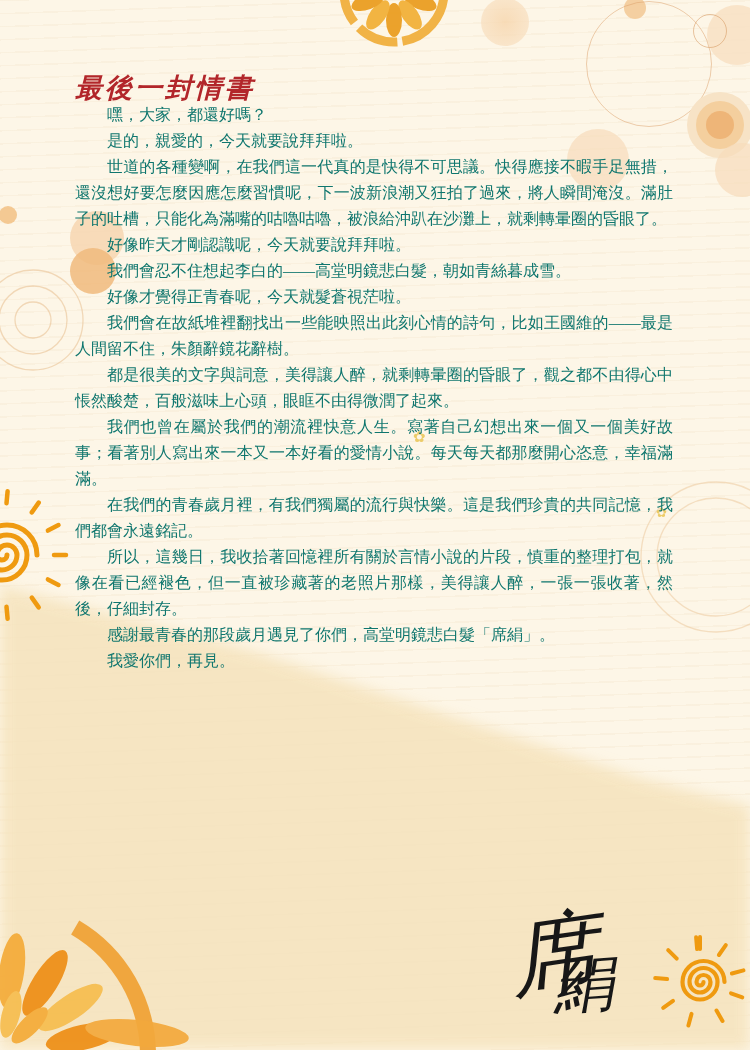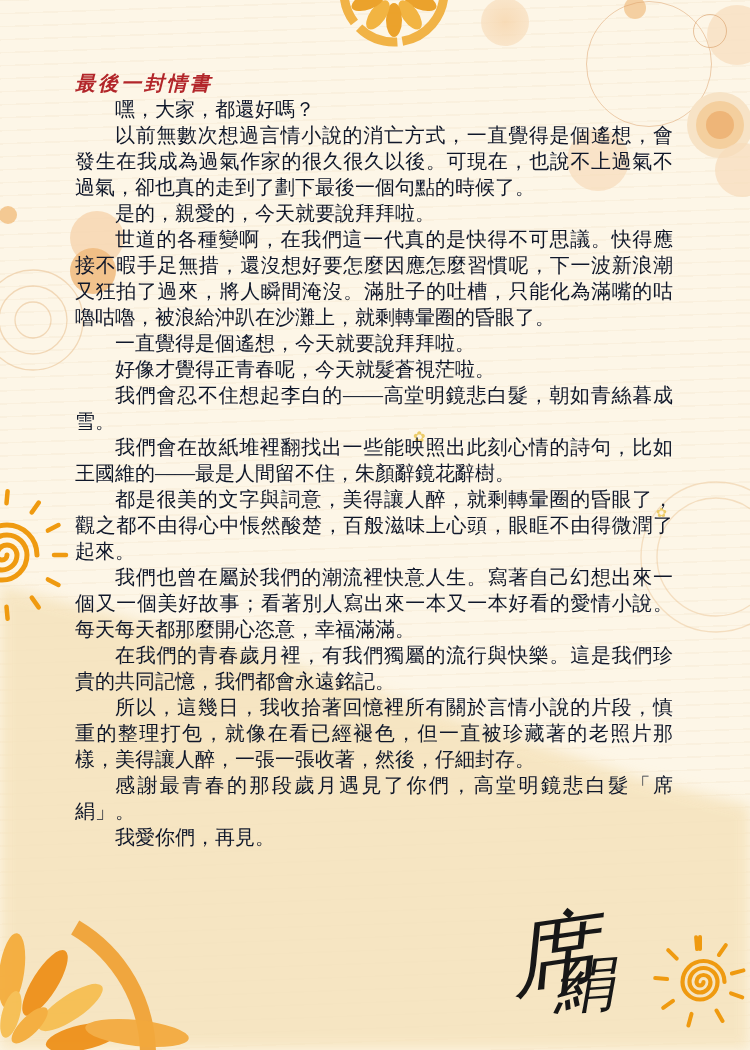--- a/index.html
+++ b/index.html
@@ -13,26 +13,26 @@
     position:absolute;inset:0;
     background:repeating-linear-gradient(178deg, rgba(233,210,175,.16) 0 1.5px, rgba(255,255,255,0) 1.5px 13px);
     pointer-events:none;
   }
   .abs{position:absolute;}
   .blob{position:absolute;border-radius:50%;}
   .ring{position:absolute;border-radius:50%;background:transparent;}
   .flower{position:absolute;color:#e9c24a;opacity:.8;font-family:"DejaVu Sans",sans-serif;}
   #title{
     position:absolute;left:75px;top:70px;margin:0;
-    font-size:20px;font-weight:bold;font-style:italic;letter-spacing:3px;
+    font-size:27px;font-weight:bold;font-style:italic;letter-spacing:3px;
     color:#b2262a;
   }
   #body{
-    position:absolute;left:75px;top:96px;width:598px;
-    font-size:20px;line-height:26px;color:#0f172a;
+    position:absolute;left:75px;top:102px;width:598px;
+    font-size:16px;line-height:26px;color:#0f766e;
     text-align:justify;
   }
   #body p{margin:0;text-indent:2em;}
   #signature{position:absolute;left:505px;top:912px;width:140px;height:138px;color:#171717;}
   #signature .sig1{position:absolute;left:4px;top:0;font-size:88px;font-style:italic;transform:rotate(-8deg);line-height:1;}
   #signature .sig2{position:absolute;left:48px;top:44px;font-size:60px;font-style:italic;transform:rotate(-4deg);line-height:1;}
 </style>
 </head>
 <body>
 
@@ -129,26 +129,25 @@
       <line x1="29" y1="74.9" x2="19.2" y2="81.8"></line>
       <line x1="23.1" y1="53.1" x2="11.2" y2="52.1"></line>
       <line x1="32.7" y1="32.7" x2="24.2" y2="24.2"></line>
       <line x1="53.1" y1="23.1" x2="52.1" y2="11.2"></line>
     </g>
   </svg>
 
   <h1 id="title">最後一封情書</h1>
   <div id="body">
       <p>嘿，大家，都還好嗎？</p>
-      <p>以前無數次想過言情小說的消亡方式，一直覺得是個遙想，會發生在我成為過氣作家的很久很久以後。可現在，也說不上過氣不過氣，卻也真的走到了劃下最後一個句點的時候了。</p>
       <p>是的，親愛的，今天就要說拜拜啦。</p>
       <p>世道的各種變啊，在我們這一代真的是快得不可思議。快得應接不暇手足無措，還沒想好要怎麼因應怎麼習慣呢，下一波新浪潮又狂拍了過來，將人瞬間淹沒。滿肚子的吐槽，只能化為滿嘴的咕嚕咕嚕，被浪給沖趴在沙灘上，就剩轉暈圈的昏眼了。</p>
-      <p>一直覺得是個遙想，今天就要說拜拜啦。</p>
+      <p>好像昨天才剛認識呢，今天就要說拜拜啦。</p>
+      <p>我們會忍不住想起李白的——高堂明鏡悲白髮，朝如青絲暮成雪。</p>
       <p>好像才覺得正青春呢，今天就髮蒼視茫啦。</p>
-      <p>我們會忍不住想起李白的——高堂明鏡悲白髮，朝如青絲暮成雪。</p>
       <p>我們會在故紙堆裡翻找出一些能映照出此刻心情的詩句，比如王國維的——最是人間留不住，朱顏辭鏡花辭樹。</p>
       <p>都是很美的文字與詞意，美得讓人醉，就剩轉暈圈的昏眼了，觀之都不由得心中悵然酸楚，百般滋味上心頭，眼眶不由得微潤了起來。</p>
       <p>我們也曾在屬於我們的潮流裡快意人生。寫著自己幻想出來一個又一個美好故事；看著別人寫出來一本又一本好看的愛情小說。每天每天都那麼開心恣意，幸福滿滿。</p>
       <p>在我們的青春歲月裡，有我們獨屬的流行與快樂。這是我們珍貴的共同記憶，我們都會永遠銘記。</p>
       <p>所以，這幾日，我收拾著回憶裡所有關於言情小說的片段，慎重的整理打包，就像在看已經褪色，但一直被珍藏著的老照片那樣，美得讓人醉，一張一張收著，然後，仔細封存。</p>
       <p>感謝最青春的那段歲月遇見了你們，高堂明鏡悲白髮「席絹」。</p>
       <p>我愛你們，再見。</p>
     </div>
 
   <div id="signature">

